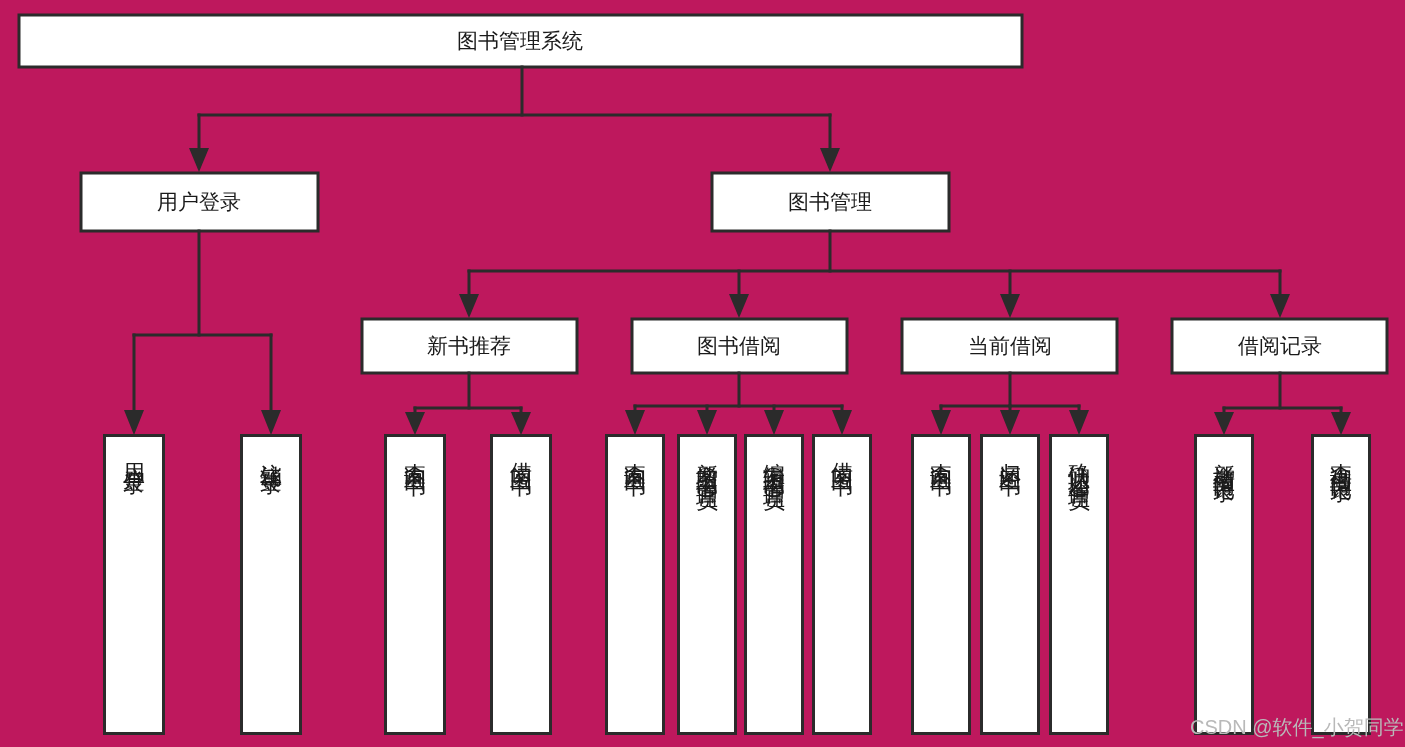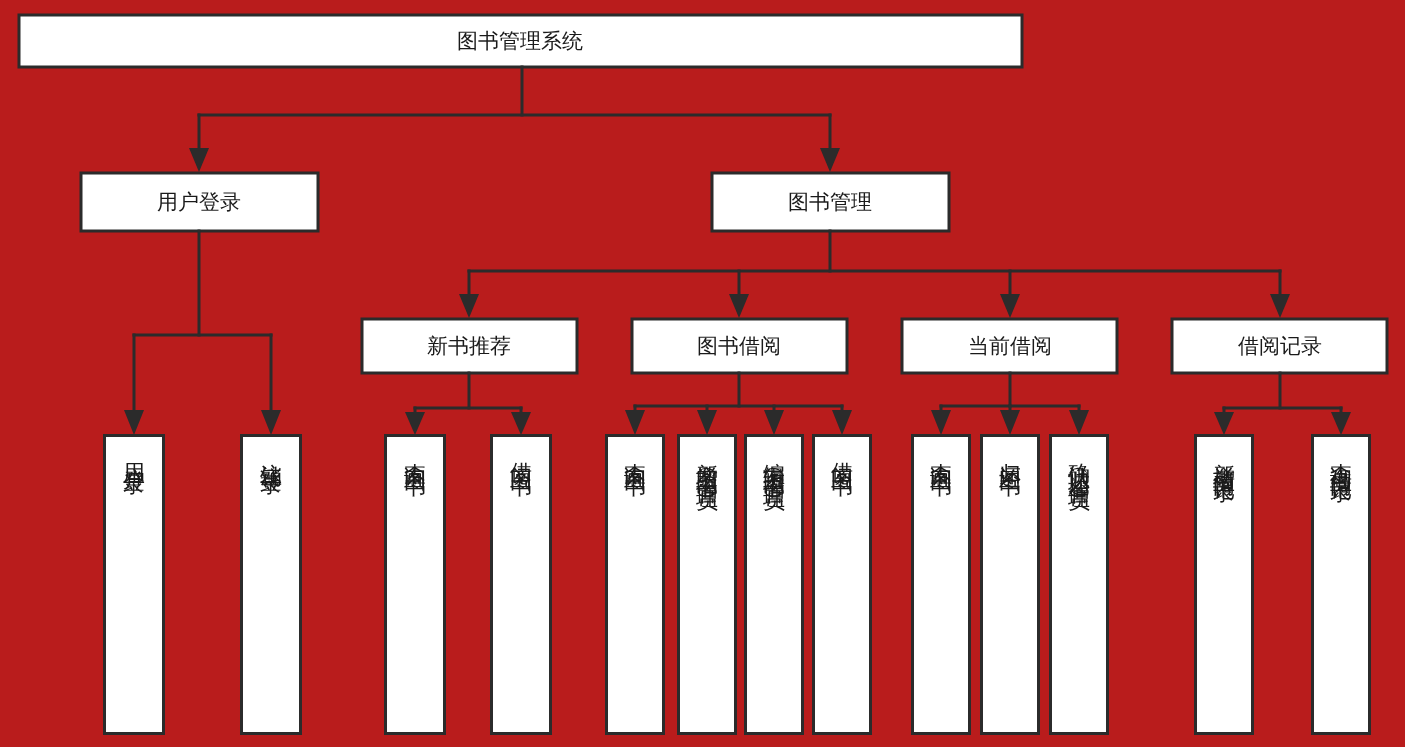--- a/index.html
+++ b/index.html
@@ -10,21 +10,21 @@
   body {
     width: 1405px;
     height: 747px;
     font-family: "Liberation Sans", "DejaVu Sans", sans-serif;
     overflow: hidden;
   }
   #diagram-root {
     position: relative;
     width: 1405px;
     height: 747px;
-    background: #b91c1c;
+    background: #be185d;
   }
   svg#flow-svg {
     position: absolute;
     left: 0;
     top: 0;
     width: 1405px;
     height: 747px;
   }
   .node-box {
     fill: #ffffff;
@@ -232,14 +232,15 @@
     <span class="leaf-text">确认归还（管理员）</span>
   </div>
 
   <div class="leaf-wrap" style="left:1194px; top:434px; width:60px; height:301px;">
     <span class="leaf-text">新增借阅记录</span>
   </div>
   <div class="leaf-wrap" style="left:1311px; top:434px; width:60px; height:301px;">
     <span class="leaf-text">查询借阅记录</span>
   </div>
 
+  <div class="watermark" style="left:1190px; top:714px;">CSDN @软件_小贺同学</div>
 
 </div>
 
 </body></html>

